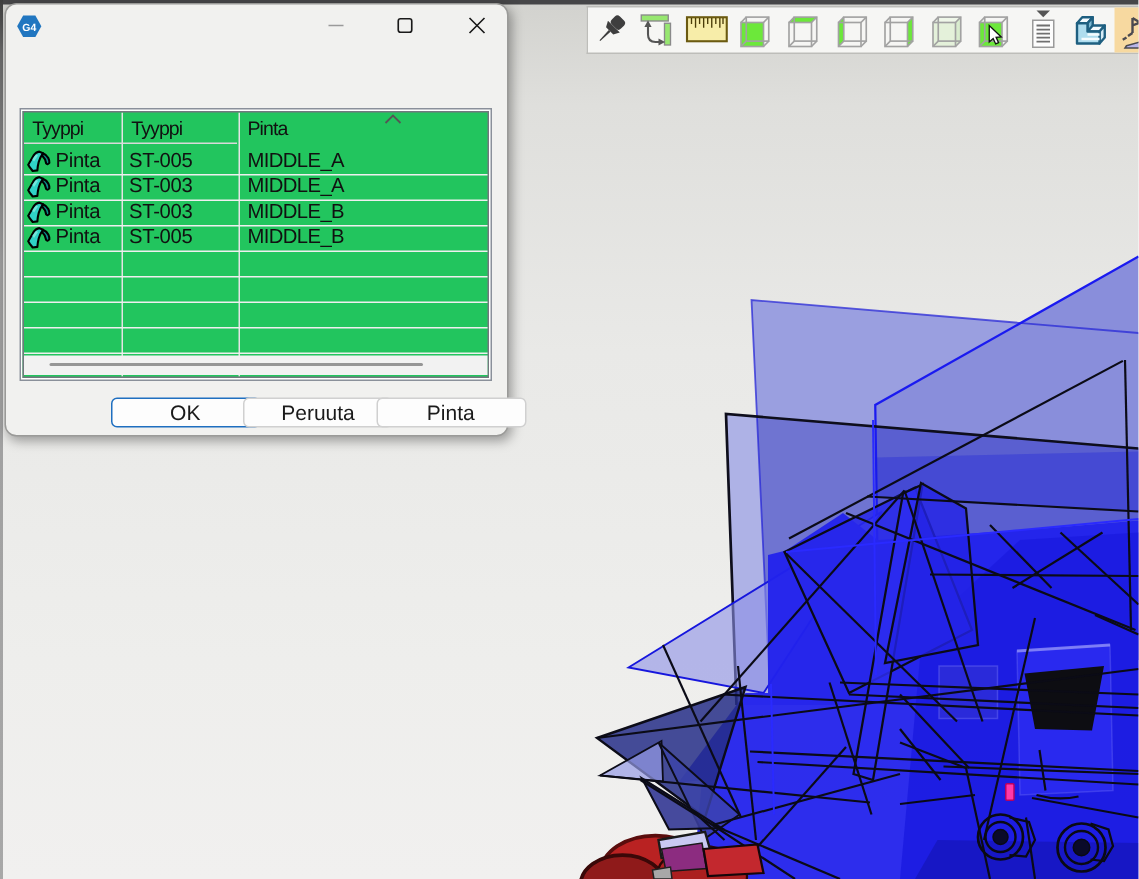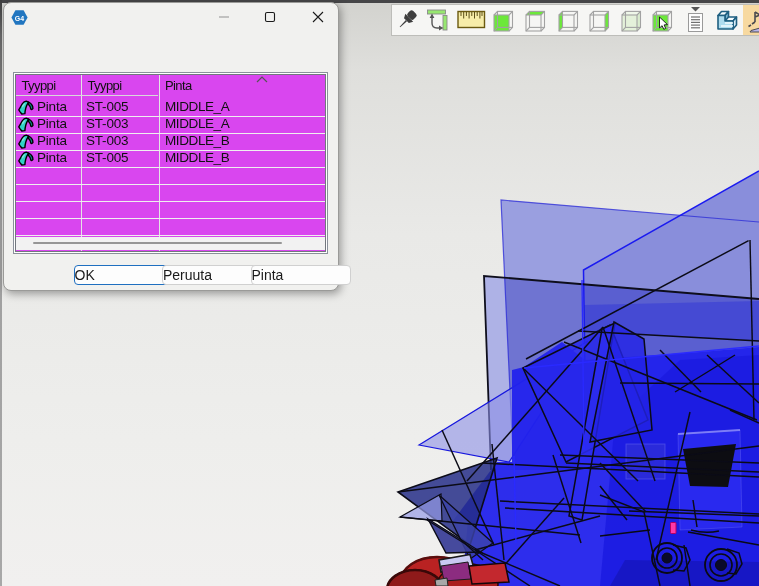--- a/index.html
+++ b/index.html
@@ -21,34 +21,34 @@
   #title { position:absolute; left:28px; top:6.5px; font-size:13.5px; color:#1b1b1b; letter-spacing:-0.55px; }
   .capbtn { position:absolute; top:0; width:46px; height:32px; }
   
   #inp { position:absolute; left:8px; top:34px; width:318px; height:27px; background:#ffffff;
     border:1px solid #d2d2d0; border-bottom:2.5px solid #0b5fc0; }
   #inp span { position:absolute; left:3.5px; top:5px; font-size:13.5px; color:#1a1a1a; }
   #caret { position:absolute; left:36px; top:3px; width:1.5px; height:18px; background:#111; }
   
   #tblout { position:absolute; left:9px; top:69px; width:315px; height:182px;
     border:1px solid #8a909a; background:#fff; padding:1px; }
-  #tblin { position:relative; width:100%; height:100%; border:1px solid #72777e; background:#d946ef; overflow:hidden; }
+  #tblin { position:relative; width:100%; height:100%; border:1px solid #72777e; background:#22c55e; overflow:hidden; }
   .colsep { position:absolute; top:0; width:1px; height:100%; background:#e4e4e4; }
   .rowsep { position:absolute; left:0; width:311px; height:1px; background:#efefef; }
   .hdr { position:absolute; top:3px; font-size:13px; letter-spacing:-0.6px; color:#111; }
   #hdrline { position:absolute; left:0; top:20px; width:142px; height:1px; background:#d9d9d9; }
   .cell { position:absolute; font-size:13.5px; letter-spacing:-0.2px; color:#111; }
   .picon { position:absolute; left:2px; width:16px; height:15px; }
   #chev { position:absolute; left:240px; top:1px; width:12px; height:7px; }
   #sbar { position:absolute; left:0px; bottom:1px; width:311px; height:13px; background:#f2f2f2; }
   #sthumb { position:absolute; left:17px; top:4.5px; width:249px; height:2.5px; background:#969696; border-radius:2px; }
   
   .btn { position:absolute; top:262px; width:100px; height:20px; background:#fdfdfd;
     border:1px solid #d0d0d0; border-radius:4px; font-size:14px; color:#1a1a1a;
-    text-align:left; line-height:18px; }
+    text-align:center; line-height:18px; }
   #okbtn { left:69.5px; border:1.5px solid #1f6fc0; }
   #perbtn { left:158px; }
   #ohjbtn { left:246.5px; }
 </style>
 </head>
 <body>
 <svg id="scene" width="759" height="586" viewBox="0 0 759 586">
 
   <polygon points="501,200 759,222 759,475 513,455" fill="#9a9fe0"></polygon>
   <polygon points="583.5,270 759,171 759,440 586,440" fill="#898edb"></polygon>

